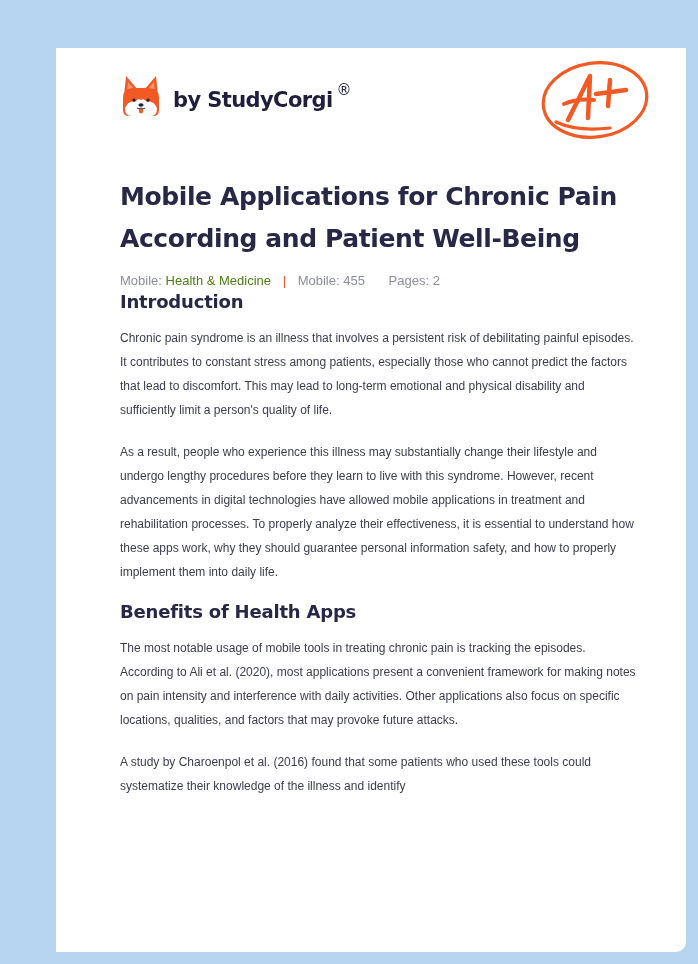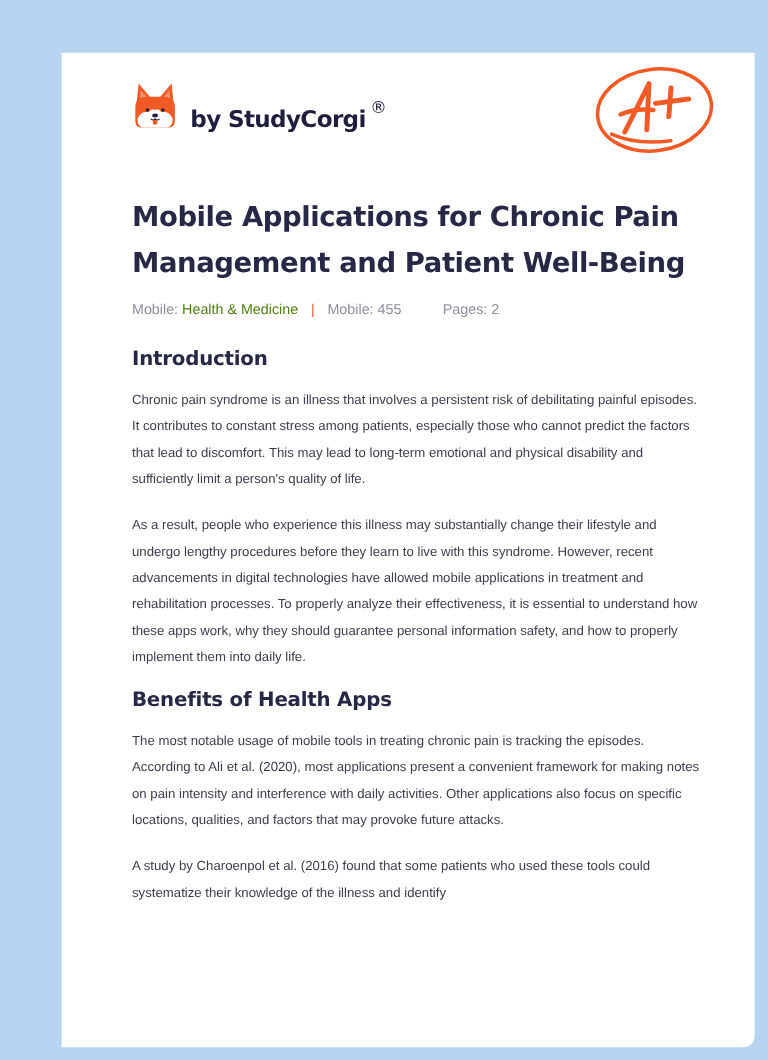--- a/index.html
+++ b/index.html
@@ -29,21 +29,21 @@
       left: 0;
       top: 0;
       width: 630px;
       height: 110px;
     }
     .logo {
       position: absolute;
       left: 65px;
       top: 26px;
       display: flex;
-      align-items: flex-end;
+      align-items: flex-start;
     }
     .logo-icon {
       width: 40px;
       height: 46px;
     }
     .logo-text {
       margin-left: 12px;
       margin-top: 14px;
       font-family: "DejaVu Sans", sans-serif;
       font-weight: bold;
@@ -88,33 +88,32 @@
       white-space: nowrap;
     }
     .meta .topic-value {
       color: #4d7c0f;
     }
     .meta .sep {
       color: #e8552b;
       margin: 0 8px;
     }
     .meta .pages-label {
-      margin-left: 18px;
+      margin-left: 4px;
       padding-left: 16px;
     }
     h2 {
       margin: 0;
       font-family: "DejaVu Sans", sans-serif;
       font-weight: bold;
       font-size: 18px;
       color: #272845;
       letter-spacing: -0.2px;
     }
     .h-intro {
-      margin-top: 25px;
       line-height: 28px;
     }
     .h-benefits {
       margin-top: 14px;
       line-height: 28px;
     }
     p {
       margin: 0;
       font-family: "Liberation Sans", sans-serif;
       font-size: 12px;
@@ -164,21 +163,21 @@
 
       <path d="M30 62 L52 18 L50 60" fill="none" stroke="#f15a24" stroke-width="4.5" stroke-linecap="round" stroke-linejoin="round"></path>
       <path d="M26 46 Q40 40 56 42" fill="none" stroke="#f15a24" stroke-width="4" stroke-linecap="round"></path>
 
       <path d="M72 22 L70 48" fill="none" stroke="#f15a24" stroke-width="4.5" stroke-linecap="round"></path>
       <path d="M58 36 L88 32" fill="none" stroke="#f15a24" stroke-width="4.5" stroke-linecap="round"></path>
     </svg>
   </div>
 
   <div class="content">
-    <h1 class="title">Mobile Applications for Chronic Pain Management and Patient Well-Being</h1>
+    <h1 class="title">Mobile Applications for Chronic Pain According and Patient Well-Being</h1>
 
     <div class="meta">
       <span>Mobile:</span>
       <span class="topic-value">Health &amp; Medicine</span>
       <span class="sep">|</span>
       <span>Mobile:</span>
       <span>455</span>
       <span class="pages-label">Pages:</span>
       <span>2</span>
     </div>

